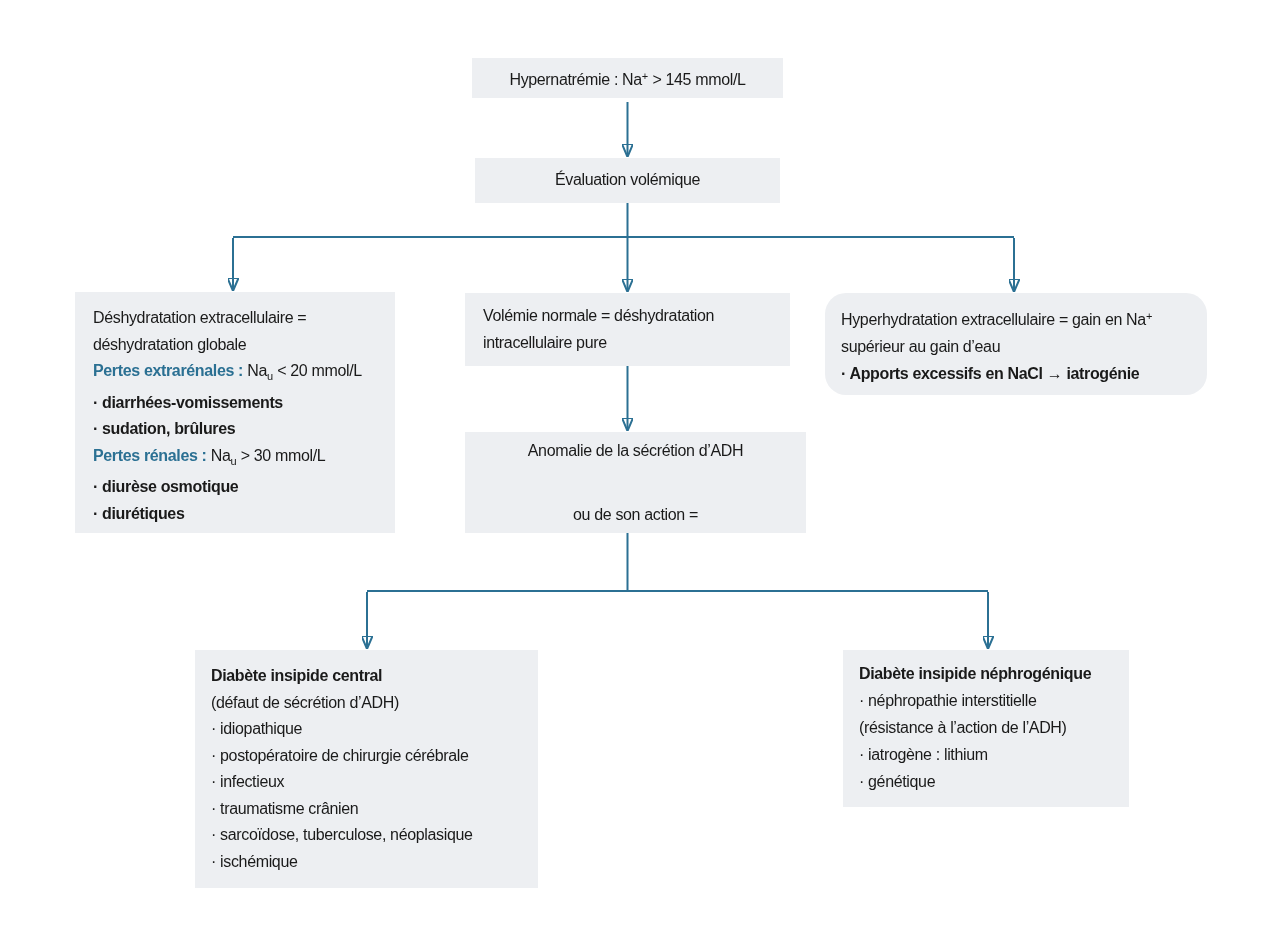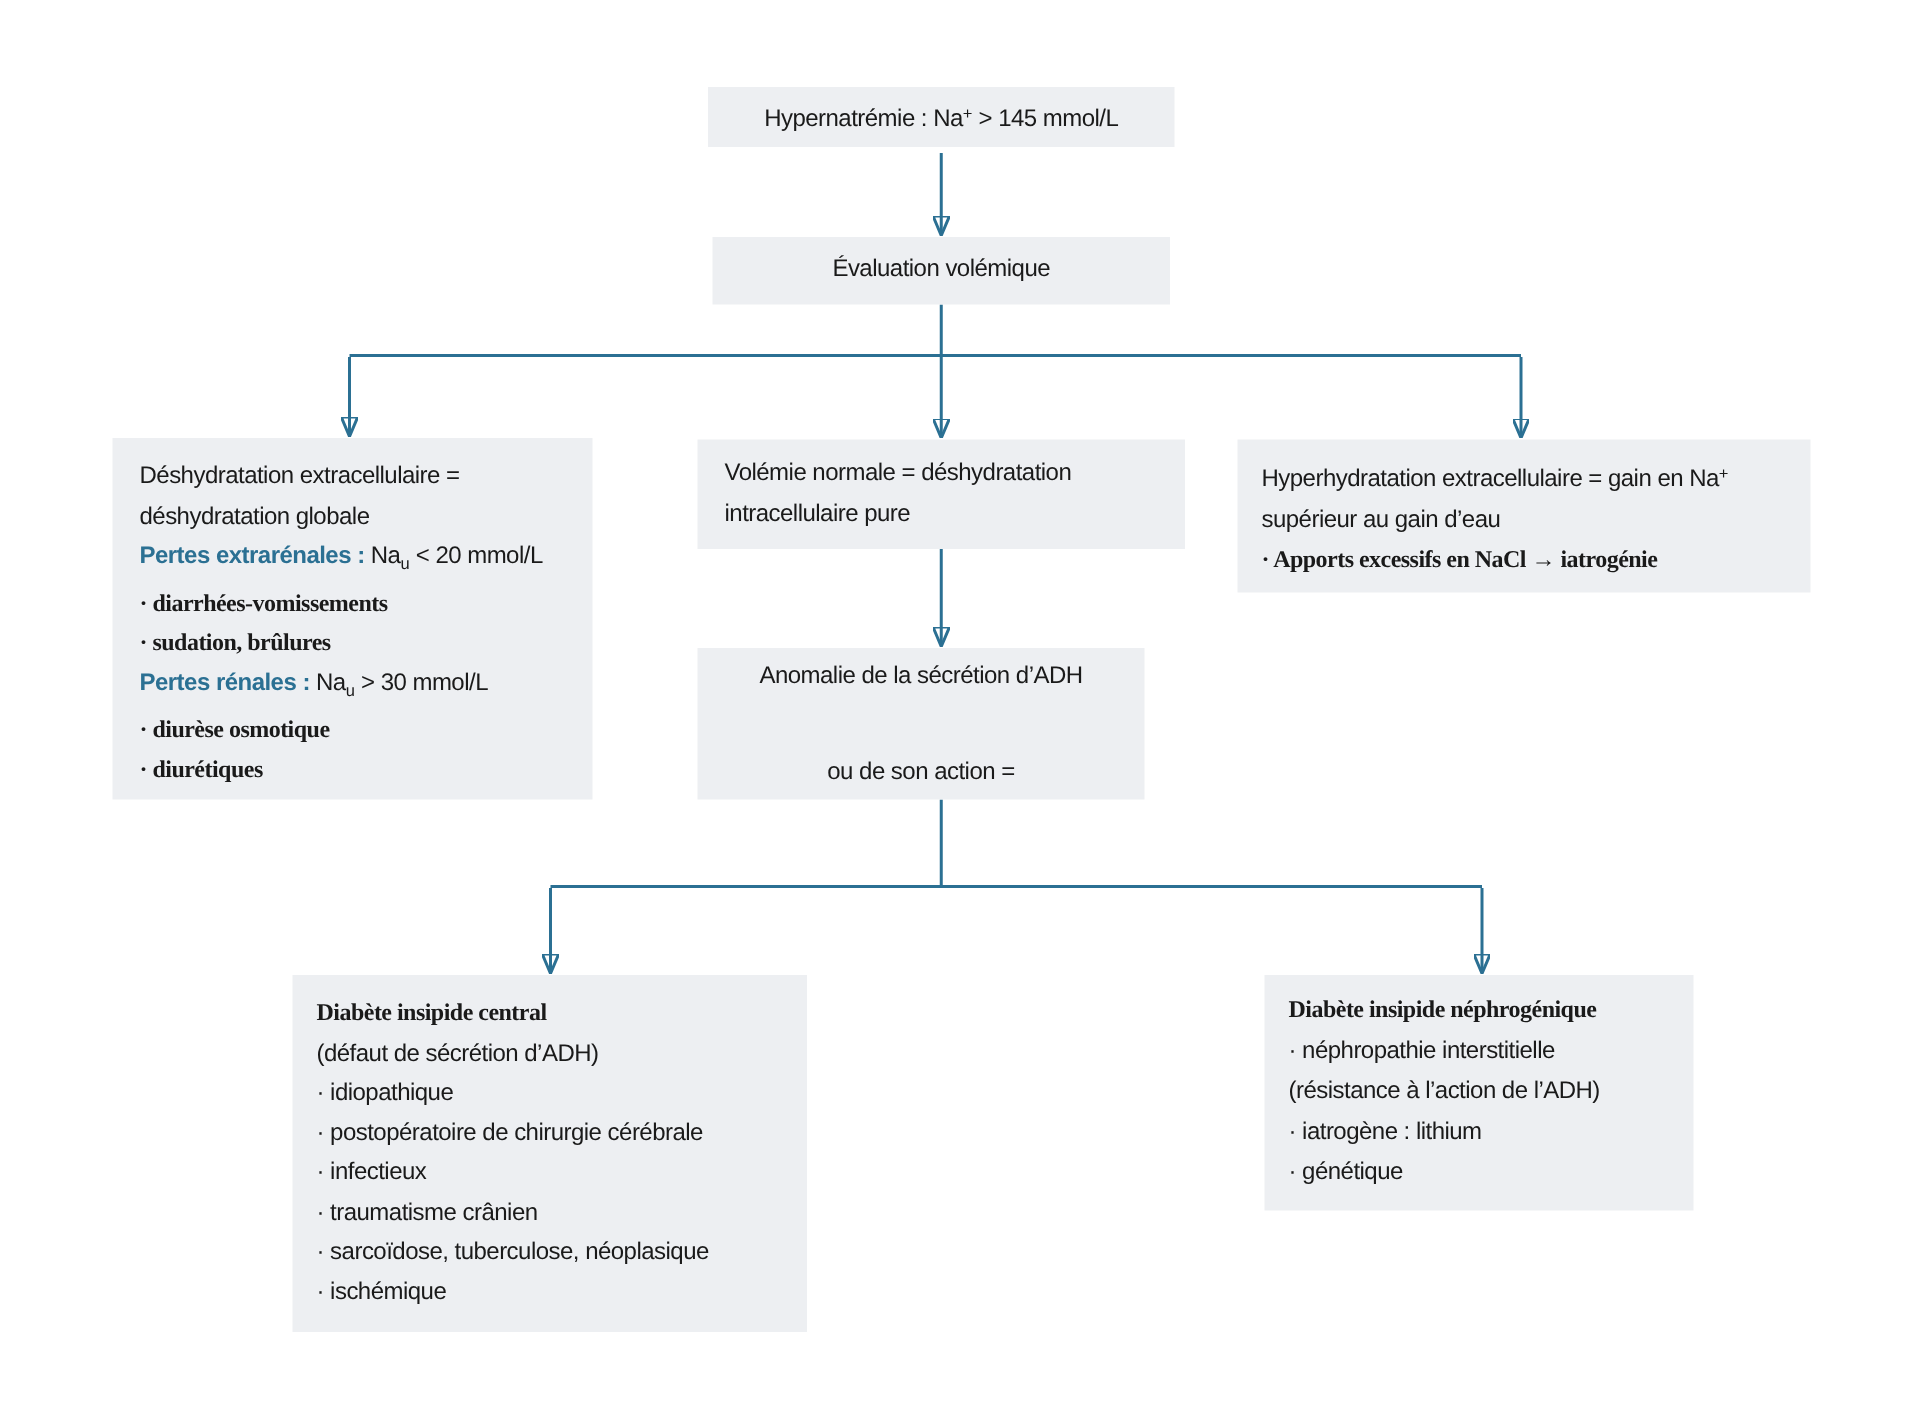--- a/index.html
+++ b/index.html
@@ -22,32 +22,32 @@
   .node{
     position:absolute;
     background:var(--node-bg);
     font-size:16px;
     letter-spacing:-0.35px;
     line-height:26.5px;
     white-space:nowrap;
   }
   .node .ln{display:block;}
   .node.center{display:flex;flex-direction:column;justify-content:center;text-align:center;}
-  .b{font-weight:700;font-family:Liberation Serif, serif;}
+  .b{font-weight:700;}
   .accent{color:var(--accent);font-weight:700;}
   .sup{font-size:11px;vertical-align:5px;letter-spacing:0;}
   .sub{font-size:11px;vertical-align:-4px;letter-spacing:0;}
 
   
   #node-root {left:472px;top:58px;width:311px;height:40px;}
   #node-eval {left:475px;top:158px;width:305px;height:45px;}
   #node-hypo {left:75px;top:292px;width:320px;height:241px;padding:13px 16px 0 18px;}
   #node-normo{left:465px;top:293px;width:325px;height:73px;padding:9px 14px 0 18px;line-height:27px;}
-  #node-hyper{left:825px;top:293px;width:382px;height:102px;padding:10px 12px 0 16px;line-height:27px;}
-  #node-adh  {left:465px;top:432px;width:298px;height:101px;line-height:27px;gap:37px;}
+  #node-hyper{left:825px;top:293px;width:382px;height:102px;padding:10px 12px 0 16px;line-height:27px;border-radius:21px;}
+  #node-adh  {left:465px;top:432px;width:341px;height:101px;line-height:27px;gap:37px;}
   #node-cdi  {left:195px;top:650px;width:343px;height:238px;padding:13px 14px 0 16px;}
   #node-ndi  {left:843px;top:650px;width:286px;height:157px;padding:10px 12px 0 16px;line-height:27px;}
 </style>
 </head>
 <body>
 
 <div class="canvas">
 
   <svg class="connectors" width="1280" height="951" viewBox="0 0 1280 951" aria-hidden="true">
     <defs>

